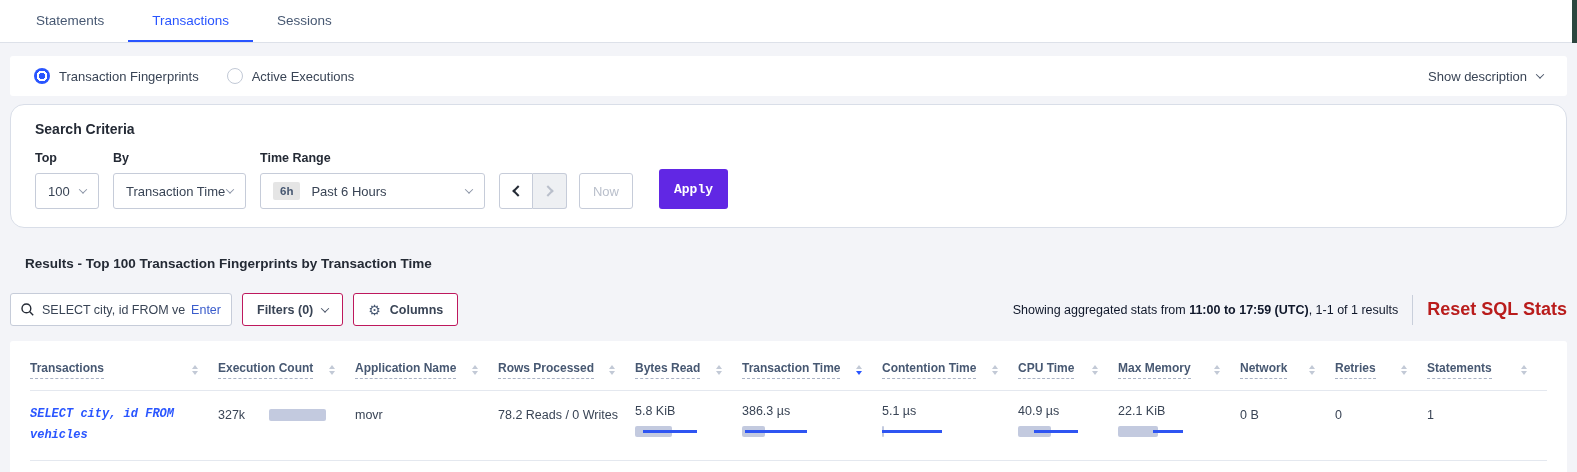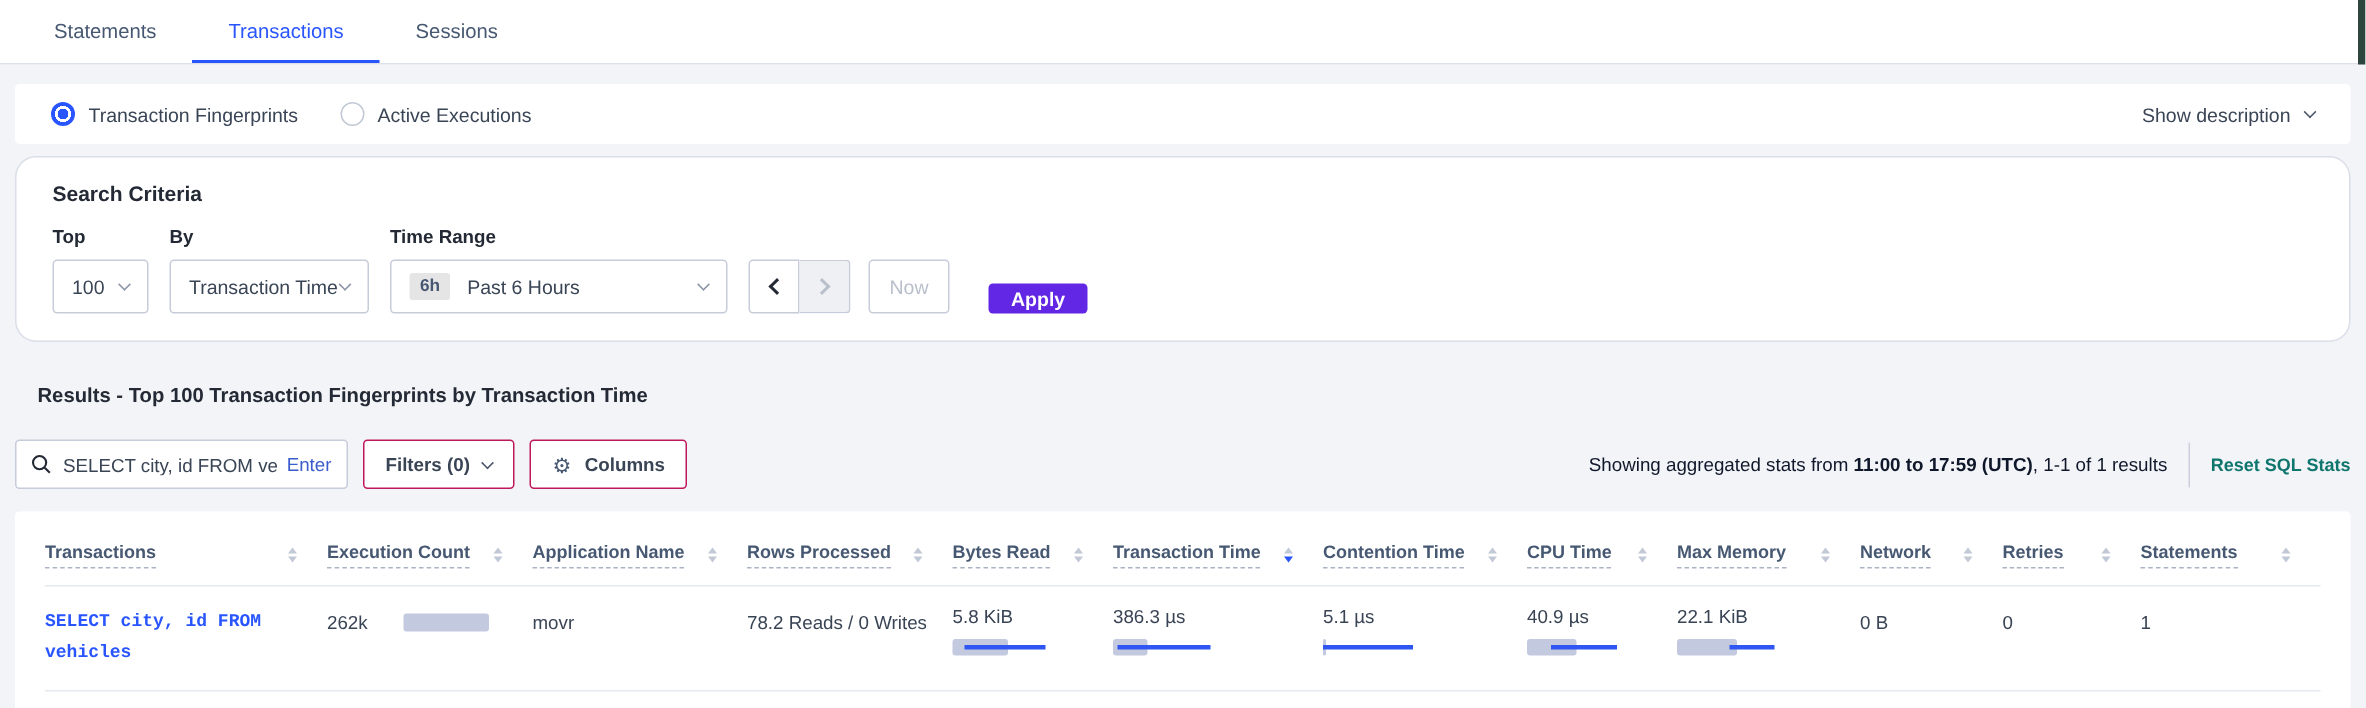--- a/index.html
+++ b/index.html
@@ -36,49 +36,49 @@
   .sel-range { width:225px; }
   .range-badge { background:#e5e5e5; border-radius:2px; font-size:11.5px; font-weight:700; color:#475872; padding:3px 7px; margin-right:11px; }
   .arrow-group { display:flex; margin-right:12px; }
   .arrow-btn { width:34px; height:36px; border:1px solid #c6ccd9; background:#fff; display:flex; align-items:center; justify-content:center; cursor:pointer; }
   .arrow-btn.prev { border-radius:3px 0 0 3px; }
   .arrow-btn.next { border-radius:0 3px 3px 0; border-left:none; background:#eef0f3; cursor:default; }
   .arr { width:8px; height:8px; border-right:2px solid #242a35; border-bottom:2px solid #242a35; }
   .arr.left { transform:rotate(135deg); margin-left:3px; }
   .arr.right { transform:rotate(-45deg); border-color:#b9bfcb; margin-right:3px; }
   .btn-now { width:54px; height:36px; border:1px solid #c6ccd9; border-radius:3px; background:#fff; font-size:13px; color:#b9bfcb; display:flex; align-items:center; justify-content:center; margin-right:26px; cursor:pointer; }
-  .btn-apply { height:20px; padding:0 15px; border:none; border-radius:3px; background:#6127e4; color:#fff; font-size:13px; font-weight:700; font-family:Liberation Sans, sans-serif; cursor:pointer; }
+  .btn-apply { height:40px; padding:0 15px; border:none; border-radius:3px; background:#6127e4; color:#fff; font-size:13px; font-weight:700; font-family:Liberation Mono, monospace; cursor:pointer; }
 
   
   .results-title { margin:28px 15px 0; font-size:13.5px; font-weight:700; color:#242a35; }
   .controls { display:flex; align-items:center; margin-top:22px; }
   .search-box { width:222px; height:33px; background:#fff; border:1px solid #c6ccd9; border-radius:3px; display:flex; align-items:center; padding:0 10px; margin-right:10px; }
   .search-box svg { flex:0 0 auto; margin-right:8px; }
   .search-box input { border:none; outline:none; background:transparent; flex:1; min-width:0; font-family:inherit; font-size:12.5px; color:#394455; }
   .enter-hint { font-size:12.5px; color:#3a5ccc; margin-left:6px; cursor:pointer; }
   .btn { height:33px; background:#fff; border:1px solid #be185d; border-radius:3px; font-size:12.5px; font-weight:700; color:#394455; display:flex; align-items:center; padding:0 14px; gap:9px; margin-right:10px; cursor:pointer; font-family:inherit; }
   .gear { font-size:14px; font-weight:400; color:#475872; line-height:1; }
   .stats { margin-left:auto; font-size:12.5px; color:#0f172a; white-space:nowrap; }
   .stats b { font-weight:700; }
   .v-divider { width:1px; height:30px; background:#c9cfdb; margin:0 14px; }
-  .reset-link { font-size:12px; font-weight:700; color:#0f766e; white-space:nowrap; cursor:pointer; }
+  .reset-link { font-size:18px; font-weight:700; color:#b91c1c; white-space:nowrap; cursor:pointer; }
 
   
   .panel-table { margin-top:15px; background:#fff; border-radius:3px; padding:8px 20px 18px; }
   .tgrid { display:grid; grid-template-columns:188px 137px 143px 137px 107px 140px 136px 100px 122px 95px 92px auto; }
   .thead { height:42px; align-items:center; border-bottom:1px solid #e4e8ef; }
   .th { display:flex; justify-content:space-between; align-items:center; padding-right:20px; cursor:pointer; }
   .th-label { font-size:12px; font-weight:700; color:#475872; border-bottom:1px dashed #aab3c5; padding-bottom:3px; white-space:nowrap; }
   .sort { display:flex; flex-direction:column; gap:2px; flex:0 0 auto; margin-left:8px; }
   .tri-up { width:0; height:0; border-left:3.5px solid transparent; border-right:3.5px solid transparent; border-bottom:4.5px solid #c2c9d6; }
   .tri-down { width:0; height:0; border-left:3.5px solid transparent; border-right:3.5px solid transparent; border-top:4.5px solid #c2c9d6; }
   .tri-down.active { border-top-color:#2955ff; }
   .trow { padding:13px 0 14px; border-bottom:1px solid #e4e8ef; align-items:start; font-size:12.5px; color:#394455; }
   .cell { padding-right:10px; }
-  .cell-query { font-family:"Liberation Mono", monospace; font-size:12px; font-weight:700; color:#2955ff; line-height:1.75; width:160px; cursor:pointer; }
+  .cell-query { font-family:"Liberation Mono", monospace; font-size:12px; font-weight:700; color:#2955ff; line-height:1.75; width:160px; cursor:pointer;font-style:italic; }
   .cell-exec { display:flex; align-items:center; gap:24px; margin-top:4px; }
   .cell-plain { margin-top:4px; }
   .exec-bar { width:57px; height:12px; background:#c3cadf; border-radius:2px; }
   .metric-val { margin-top:0; }
   .mini { position:relative; width:70px; height:13px; margin-top:7px; }
   .mini .bar { position:absolute; left:0; top:1px; height:11px; background:#c3cadf; border-radius:2px; }
   .mini .line { position:absolute; top:5px; height:2.5px; background:#2f55f2; }
 </style>
 </head>
 <body>
@@ -253,21 +253,21 @@
           <span class="sort">
             <span class="tri-up"></span>
             <span class="tri-down"></span>
           </span>
         </div>
     </div>
 
     <div class="tgrid trow">
       <div class="cell cell-query">SELECT city, id FROM vehicles</div>
       <div class="cell cell-exec">
-        <span>262k</span>
+        <span>327k</span>
         <span class="exec-bar bar" style="width: 57px;"></span>
       </div>
       <div class="cell cell-plain">movr</div>
       <div class="cell cell-plain">78.2 Reads / 0 Writes</div>
       <div class="cell">
         <div class="metric-val">5.8 KiB</div>
         <div class="mini">
             <span class="bar" style="width: 37px;"></span>
             <span class="line" style="left: 8px; width: 54px;"></span>
           </div>

